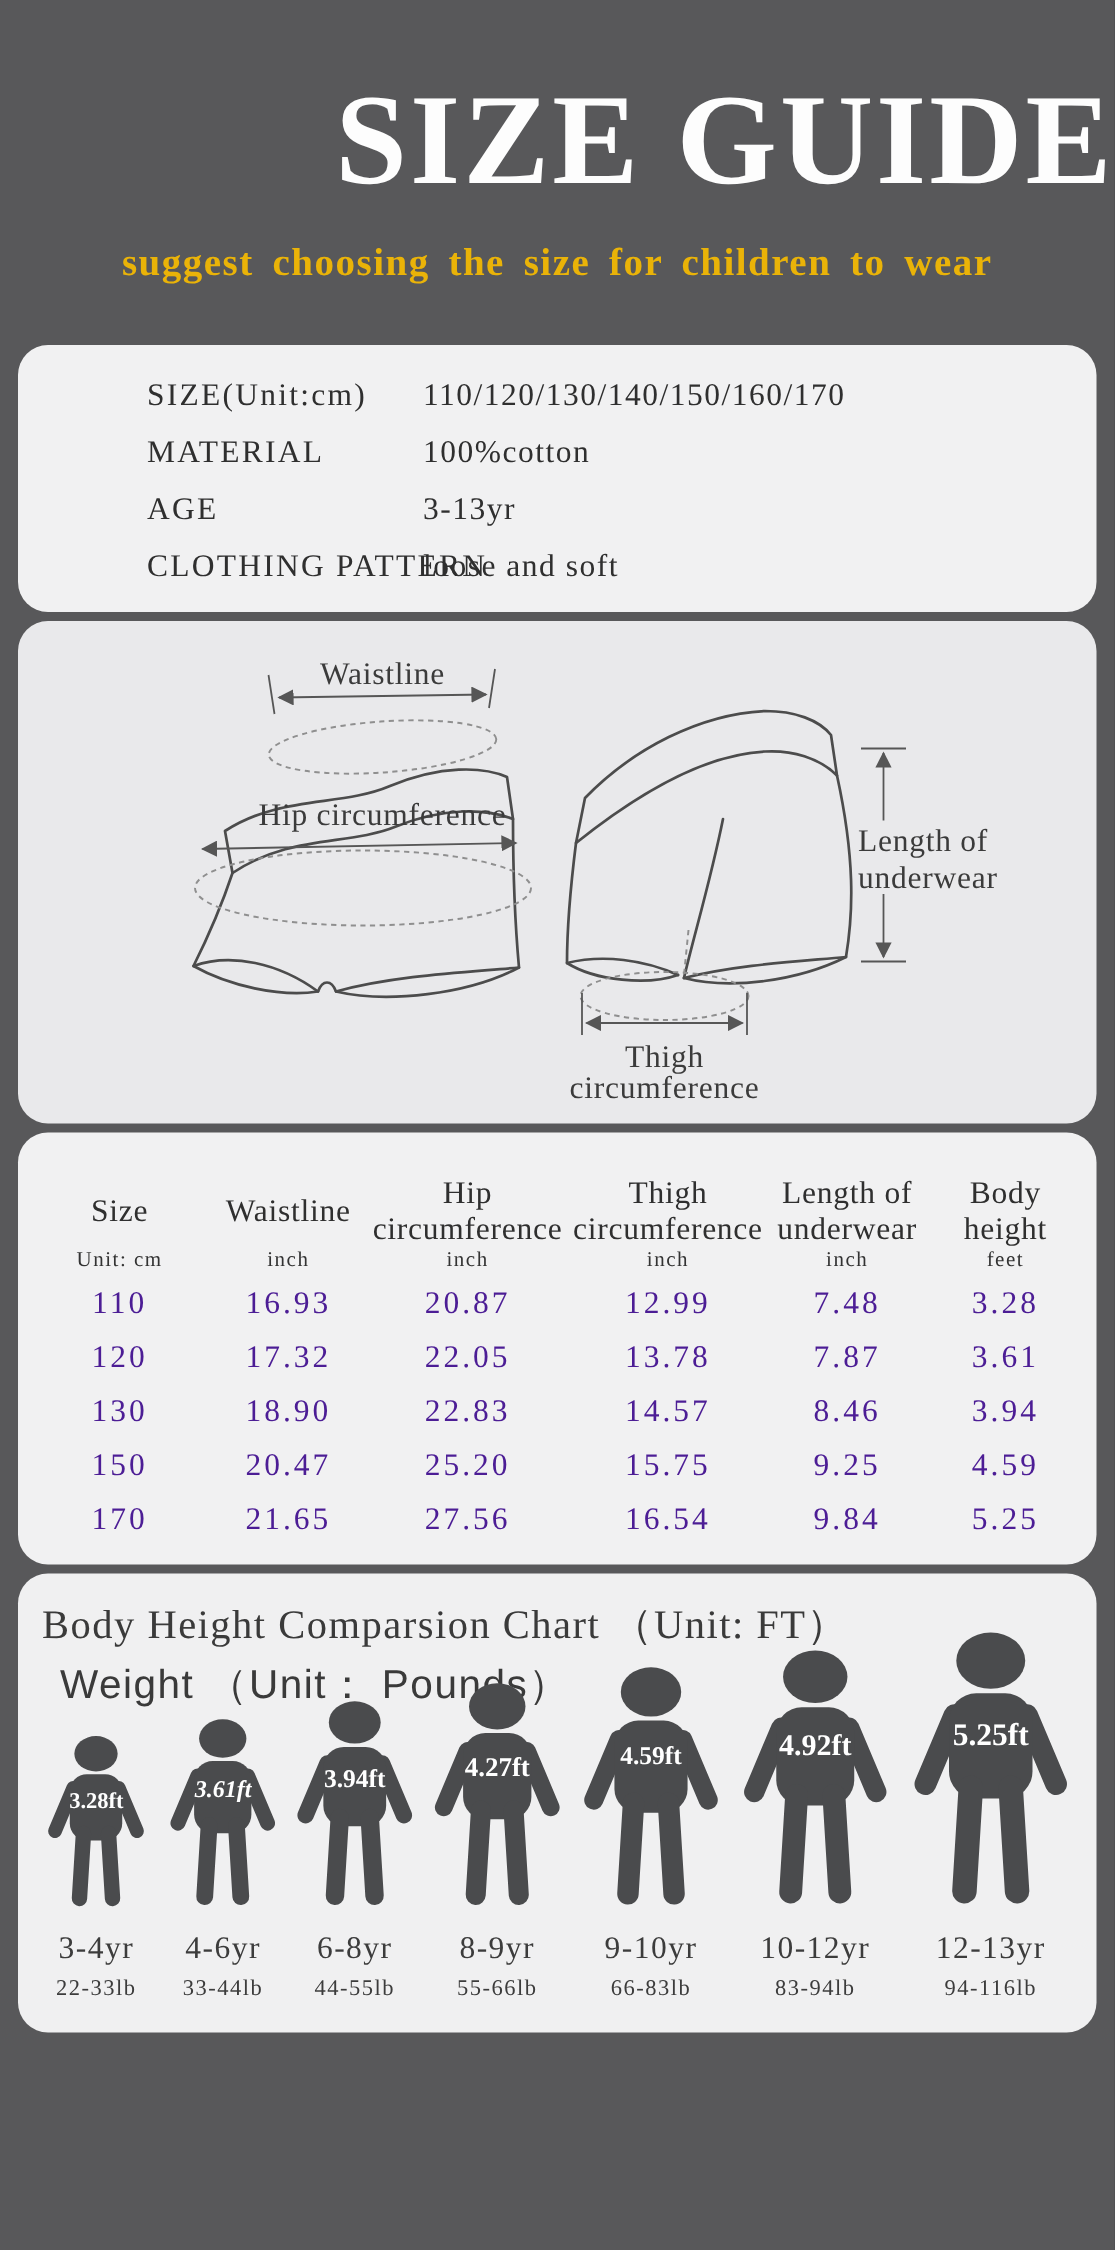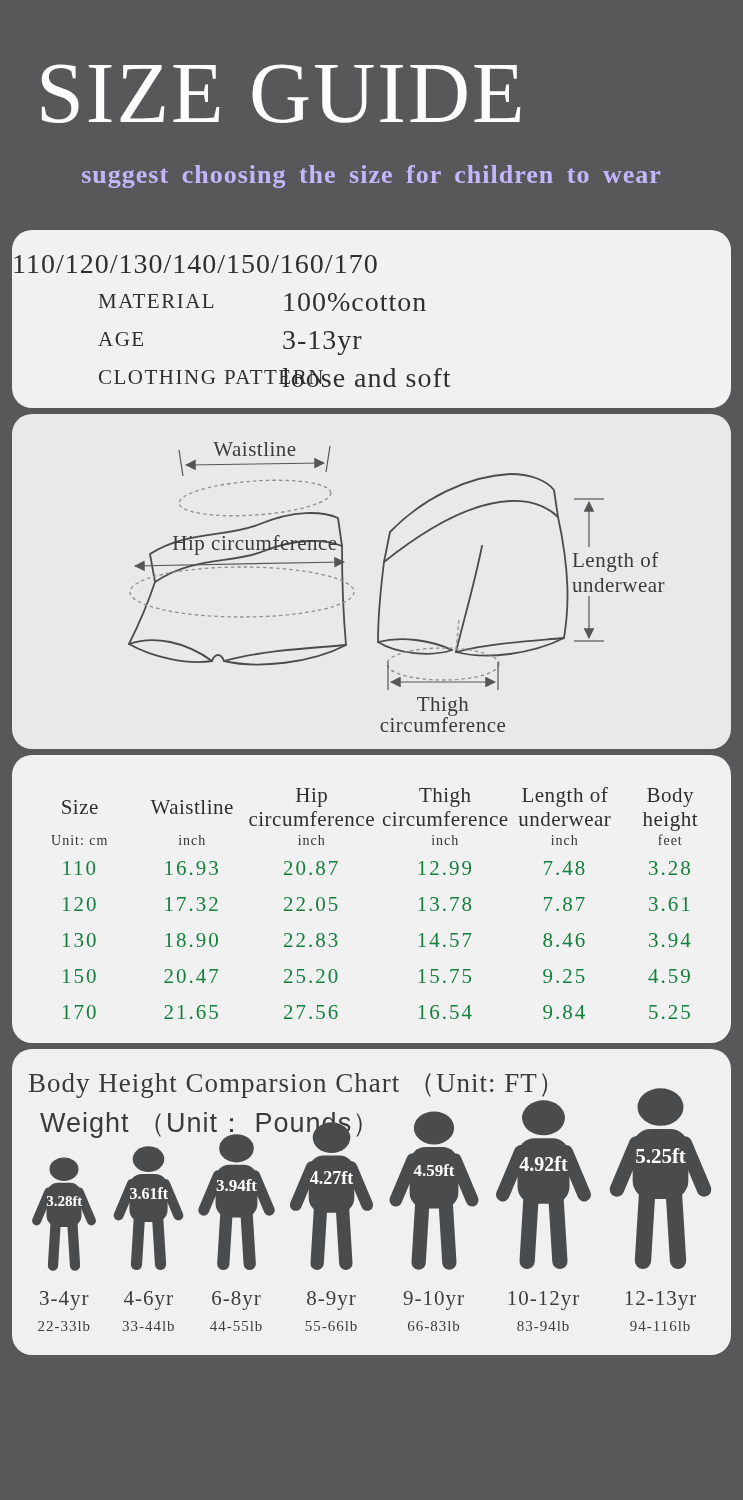--- a/index.html
+++ b/index.html
@@ -3,49 +3,49 @@
 <meta charset="utf-8">
 <style>
   html,body{margin:0;padding:0;}
   body{background:#3f3f41;}
   .page{
     width:743px;height:1500px;margin:0 auto;position:relative;overflow:hidden;
     background:#58585a;
     font-family:"Liberation Serif", serif;color:#2f2f2f;
   }
   .title{
-    margin:50px 0 0 0;text-align:left;color:#fdfdfd;font-weight:400;
-    font-size:86px;line-height:1.02;letter-spacing:2px;padding-left:36px;
+    margin:50px 0 0 0;text-align:right;color:#fdfdfd;font-weight:700;
+    font-size:86px;line-height:1.02;letter-spacing:2px;
   }
   .subtitle{
-    margin-top:22px;text-align:center;color:#c4b5fd;font-weight:700;
+    margin-top:22px;text-align:center;color:#eab308;font-weight:700;
     font-size:26px;letter-spacing:1px;word-spacing:5px;
   }
   .card{
     margin:6px 12px 0 12px;border-radius:20px;background:#f1f1f2;
   }
   
   .info-card{margin-top:40px;padding:15px 0 11px 0;}
   .info-row{display:grid;grid-template-columns:270px 1fr;align-items:center;height:38px;}
   .info-label{padding-left:86px;font-size:21px;letter-spacing:1.5px;white-space:nowrap;}
-  .info-value{font-size:28px;letter-spacing:1px;white-space:nowrap;}
+  .info-value{font-size:21px;letter-spacing:1px;white-space:nowrap;}
   
   .diagram-card{background:#e9e9eb;height:335px;}
   .diagram-card svg{display:block;width:719px;height:335px;}
   .outline{fill:none;stroke:#4c4c4c;stroke-width:1.8;stroke-linejoin:round;stroke-linecap:round;}
   .dsh{fill:none;stroke:#8f8f8f;stroke-width:1.3;stroke-dasharray:3.5 3;}
   .dim{stroke:#565656;stroke-width:1.2;fill:none;}
   .lbl{fill:#3b3b3b;font-family:"Liberation Serif",serif;font-size:21px;letter-spacing:0.5px;}
   
   .table-card{padding:28px 8px 12px 8px;}
   table{width:100%;border-collapse:collapse;table-layout:fixed;}
   th,td{text-align:center;font-weight:400;padding:0;}
   th{font-size:21px;line-height:24px;vertical-align:middle;letter-spacing:0.5px;color:#2f2f2f;}
   tr.units td{font-size:14px;letter-spacing:1px;height:20px;color:#333;}
-  tbody td{font-size:21px;letter-spacing:2px;height:36px;color:#15803d;}
+  tbody td{font-size:21px;letter-spacing:2px;height:36px;color:#4c1d95;}
   col.c1{width:17%}col.c2{width:15%}col.c3{width:19%}col.c4{width:19%}col.c5{width:15%}col.c6{width:15%}
   
   .chart-card{background:#f0f0f1;padding:18px 0 16px 0;}
   .chart-title{margin:0 16px;font-size:27px;line-height:32px;letter-spacing:1px;color:#3a3a3a;}
   .chart-title2{margin:8px 28px 0 28px;font-size:27px;line-height:32px;letter-spacing:1px;color:#3a3a3a;
     font-family:"Liberation Sans",sans-serif;}
   .figures-row{margin-top:10px;padding:0 10px;height:190px;display:flex;align-items:flex-end;}
   .figure-col{flex:1;display:flex;flex-direction:column;align-items:center;}
   .fig-wrap{position:relative;}
   .fig-wrap svg{display:block;}
@@ -59,20 +59,21 @@
 </head>
 <body>
 
 <div class="page">
 
   <h1 class="title">SIZE GUIDE</h1>
   <div class="subtitle">suggest choosing the size for children to wear</div>
 
   <section class="card info-card" id="info-card">
       <div class="info-row">
+        <span class="info-label">SIZE(Unit:cm)</span>
         <span class="info-value">110/120/130/140/150/160/170</span>
       </div>
       <div class="info-row">
         <span class="info-label">MATERIAL</span>
         <span class="info-value">100%cotton</span>
       </div>
       <div class="info-row">
         <span class="info-label">AGE</span>
         <span class="info-value">3-13yr</span>
       </div>
@@ -216,21 +217,21 @@
               <rect x="27" y="34" width="46" height="58" rx="15" fill="#4a4b4d"></rect>
               <line x1="39" y1="86" x2="35.5" y2="143" stroke="#4a4b4d" stroke-width="13.5" stroke-linecap="round"></line>
               <line x1="61" y1="86" x2="64.5" y2="143" stroke="#4a4b4d" stroke-width="13.5" stroke-linecap="round"></line>
             </svg>
             <div class="height-badge" style="top: 38px; font-size: 15px;">3.28ft</div>
           </div>
           <div class="age-label">3-4yr</div>
           <div class="weight-label">22-33lb</div>
         </div>
         <div class="figure-col">
-          <div class="fig-wrap" style="height: 130px; width: 83px;">
+          <div class="fig-wrap" style="height: 130px; width: 83px; font-style: italic;">
             <svg viewBox="0 0 100 150" width="83" height="130">
               <ellipse cx="50" cy="16" rx="19" ry="15.5" fill="#4a4b4d"></ellipse>
               <line x1="30" y1="46" x2="14" y2="84" stroke="#4a4b4d" stroke-width="12" stroke-linecap="round"></line>
               <line x1="70" y1="46" x2="86" y2="84" stroke="#4a4b4d" stroke-width="12" stroke-linecap="round"></line>
               <rect x="27" y="34" width="46" height="58" rx="15" fill="#4a4b4d"></rect>
               <line x1="39" y1="86" x2="35.5" y2="143" stroke="#4a4b4d" stroke-width="13.5" stroke-linecap="round"></line>
               <line x1="61" y1="86" x2="64.5" y2="143" stroke="#4a4b4d" stroke-width="13.5" stroke-linecap="round"></line>
             </svg>
             <div class="height-badge" style="top: 42px; font-size: 16px;">3.61ft</div>
           </div>

